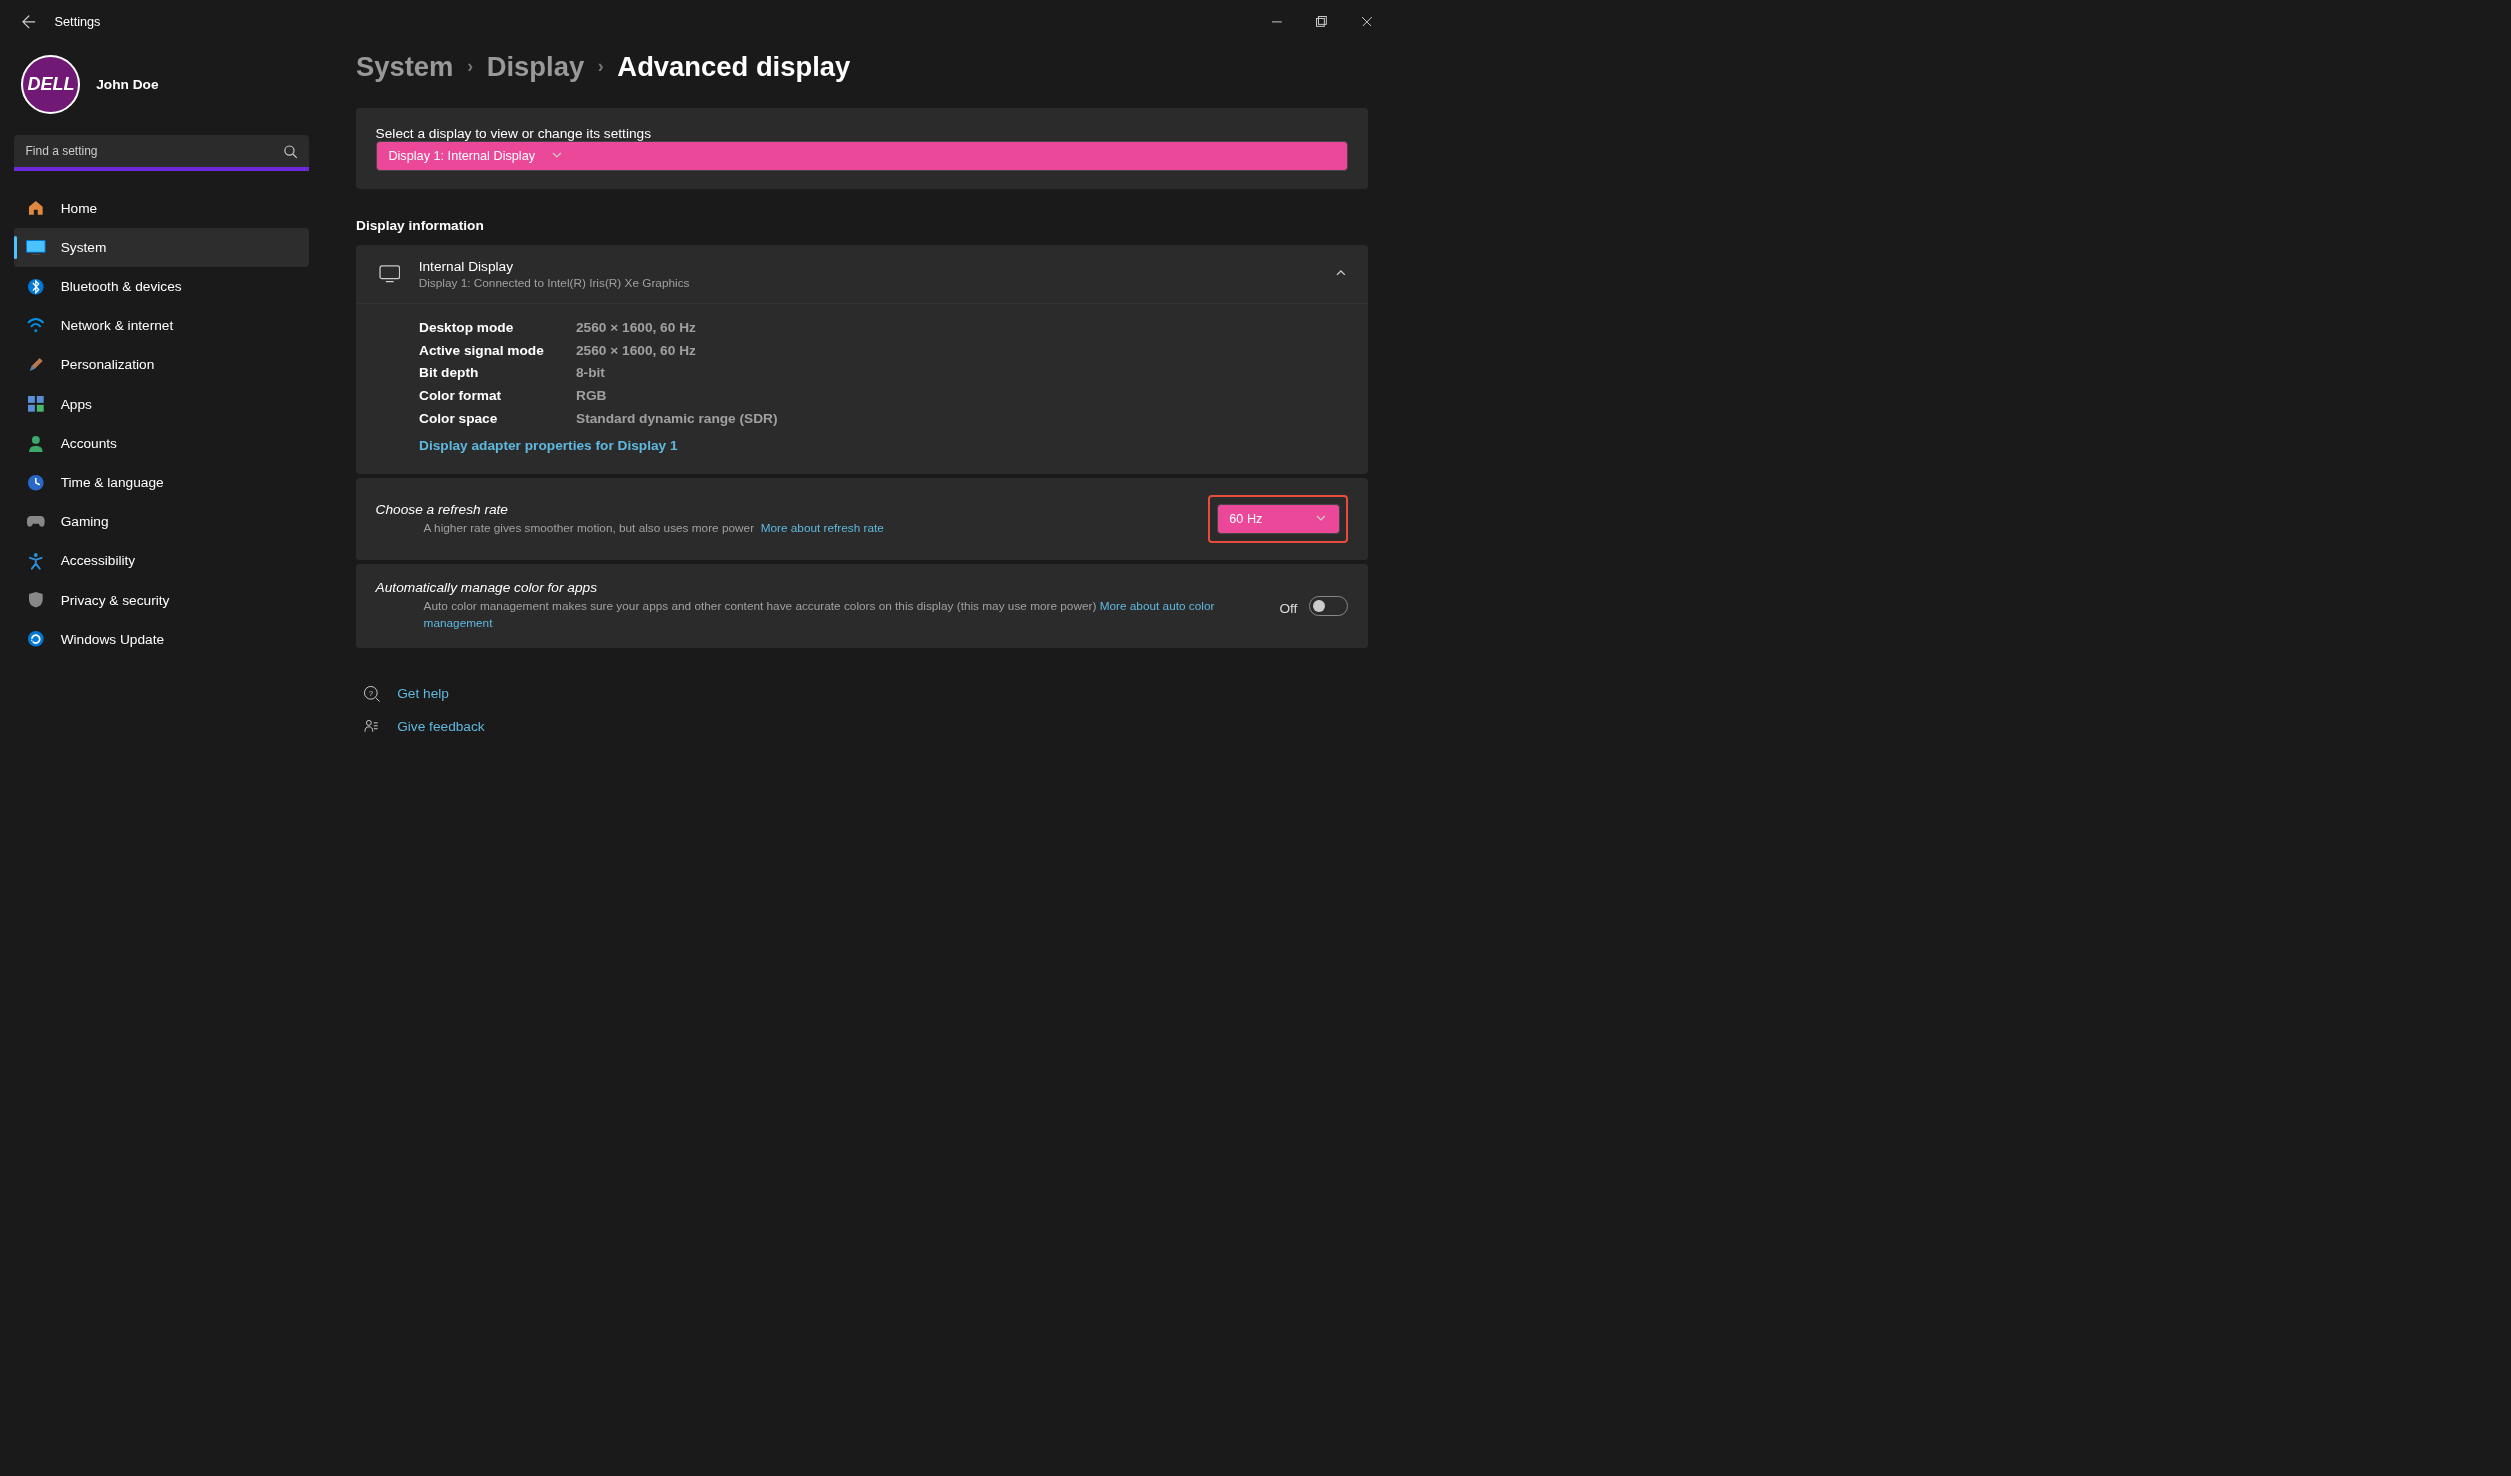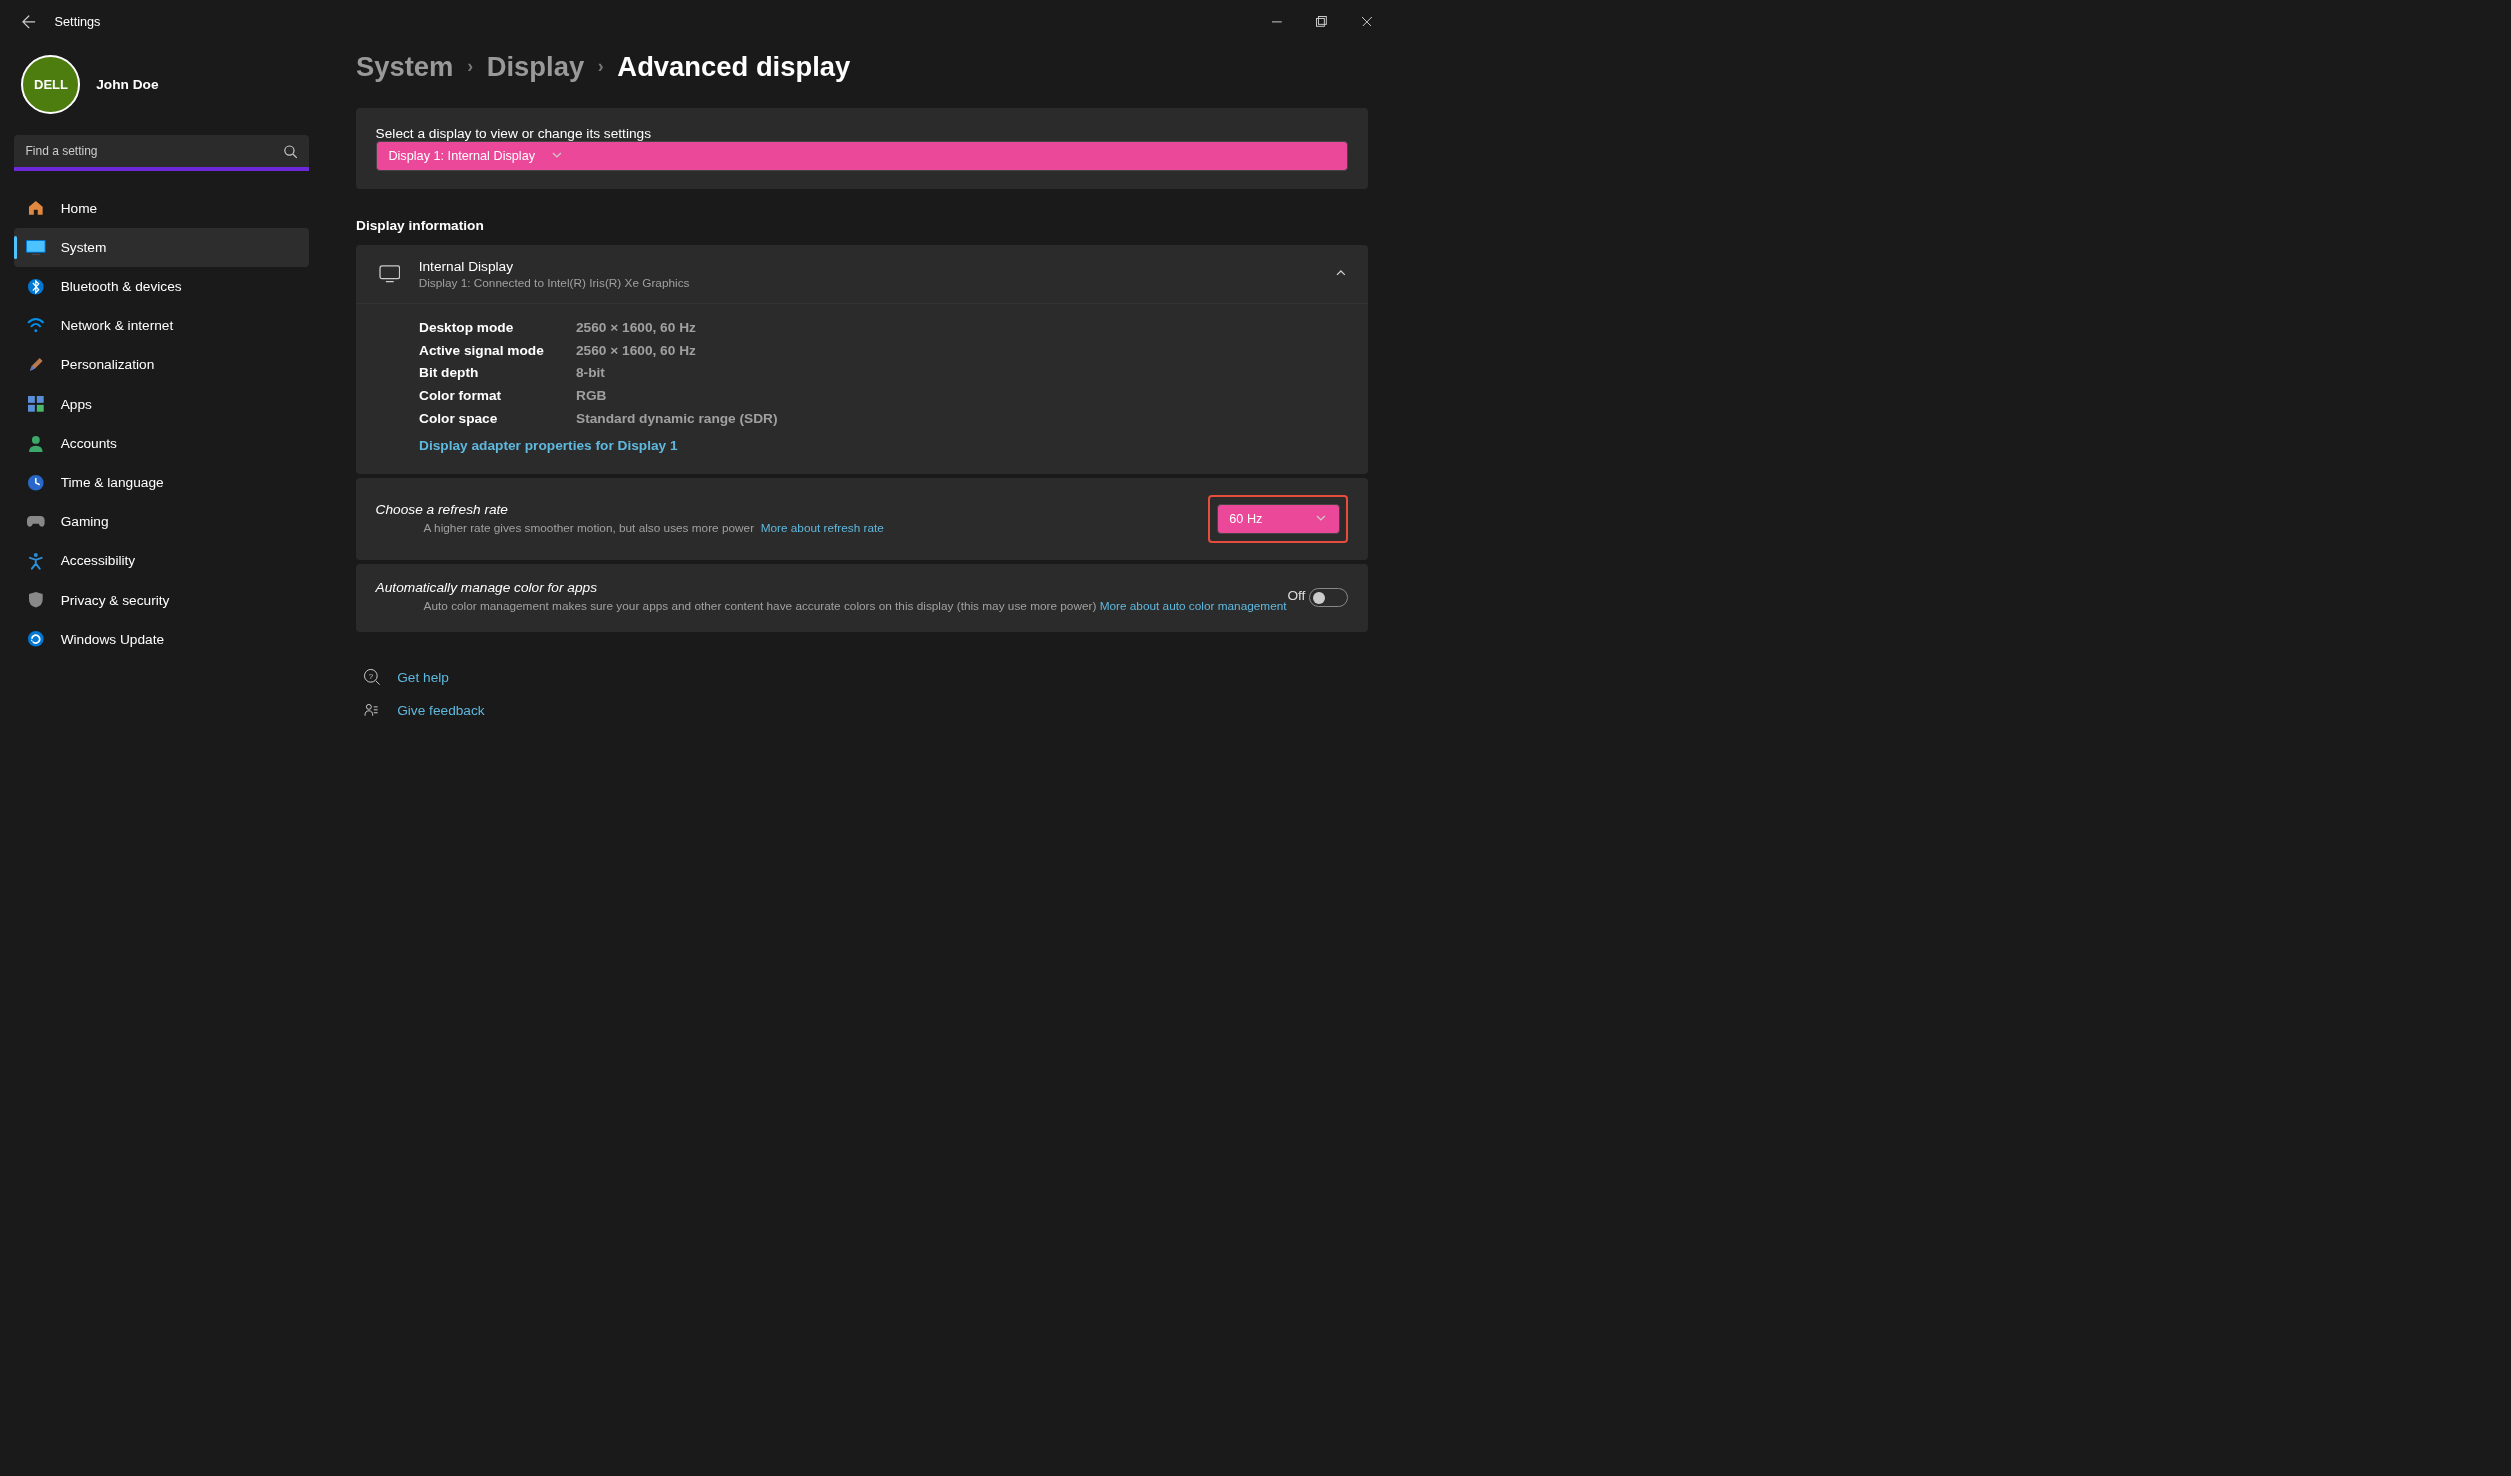--- a/index.html
+++ b/index.html
@@ -56,27 +56,28 @@
 .profile {
   display: flex;
   align-items: center;
   gap: 15.7px;
   padding: 11.8px 7.8px 21.6px 7.8px;
 }
 .avatar {
   width: 59px;
   height: 59px;
   border-radius: 50%;
-  background: #4d7c0f;
+  background: #701a75;
   border: 2.9px solid #ffffff;
   display: flex;
   align-items: center;
   justify-content: center;
   font-weight: 800;
-  font-size: 13px;
+  font-style: italic;
+  font-size: 18px;
   color: #fff;
 }
 .profile-name {
   font-size: 13.7px;
   font-weight: 600;
 }
 .search-wrap {
   position: relative;
   margin-bottom: 17.6px;
 }
@@ -212,22 +213,22 @@
 .setting-sub .link { font-size: 11.8px; }
 .highlight-box {
   border: 2px solid #e74c3c;
   border-radius: 3.9px;
   padding: 6.9px;
   display: flex;
   align-items: center;
 }
 .toggle-wrap {
   display: flex;
-  align-items: flex-start;
-  gap: 4px;
+  align-items: flex-end;
+  gap: 12px;
 }
 .toggle-label { font-size: 13.7px; color: #ddd; }
 .toggle {
   width: 39px;
   height: 19.6px;
   border-radius: 9.8px;
   border: 1px solid #888;
   background: transparent;
   position: relative;
   cursor: pointer;

